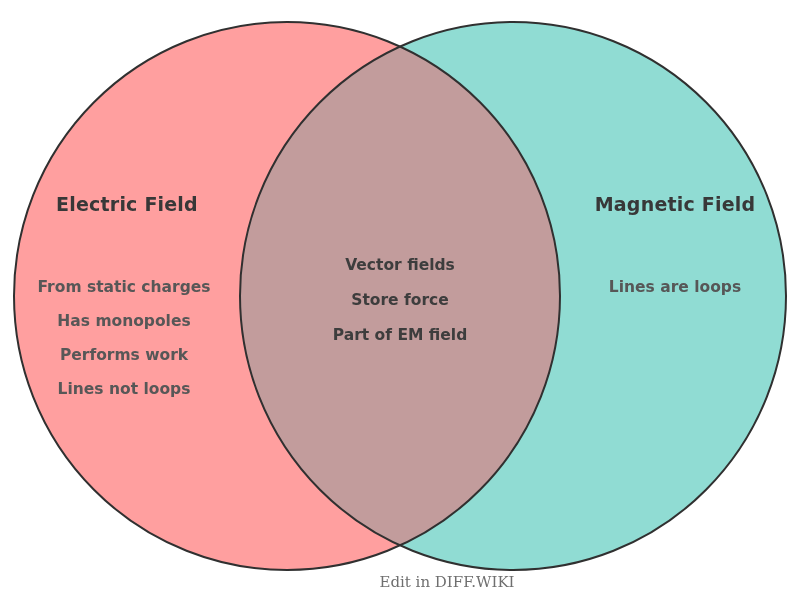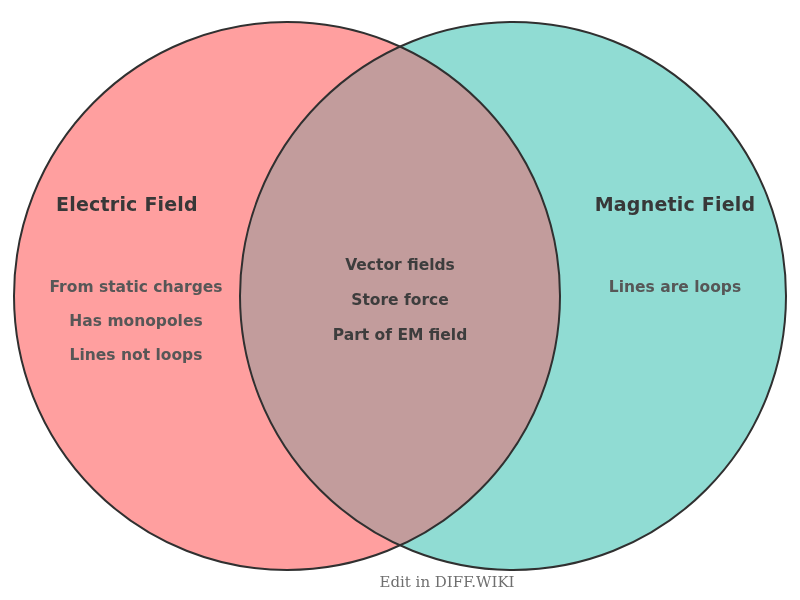--- a/index.html
+++ b/index.html
@@ -56,21 +56,21 @@
     font-family: "DejaVu Serif", "Liberation Serif", serif;
     font-size: 15px;
     font-weight: normal;
     color: #6f6f6f;
     cursor: pointer;
     margin-left: 47px;
   }
   
   .left-title   { left: 7px;   top: 193px; width: 240px; }
   .right-title  { left: 555px; top: 193px; width: 240px; }
-  .left-items   { left: 16px;   top: 270px; width: 240px; text-align: center; }
+  .left-items   { left: 4px;   top: 270px; width: 240px; text-align: center; }
   .right-items  { left: 555px; top: 270px; width: 240px; }
   .middle-items { left: 280px; top: 224px; width: 240px; margin-top: 24px; }
 </style>
 </head>
 <body>
 
 <div class="stage">
 
   <svg class="venn-svg" width="800" height="600" viewBox="0 0 800 600">
     <defs>
@@ -86,20 +86,21 @@
 
     <ellipse cx="287" cy="296" rx="273" ry="274" fill="none" stroke-width="2" stroke="#303030"></ellipse>
     <ellipse cx="513" cy="296" rx="273" ry="274" fill="none" stroke-width="2" stroke="#303030"></ellipse>
   </svg>
 
   <div class="txt circle-title left-title">Electric Field</div>
 
   <div class="txt item-list left-items">
     <div class="item">From static charges</div>
     <div class="item">Has monopoles</div>
+    <div class="item">Performs work</div>
     <div class="item">Lines not loops</div>
   </div>
 
   <div class="txt overlap-list middle-items">
     <div class="item">Vector fields</div>
     <div class="item">Store force</div>
     <div class="item">Part of EM field</div>
   </div>
 
   <div class="txt circle-title right-title">Magnetic Field</div>

